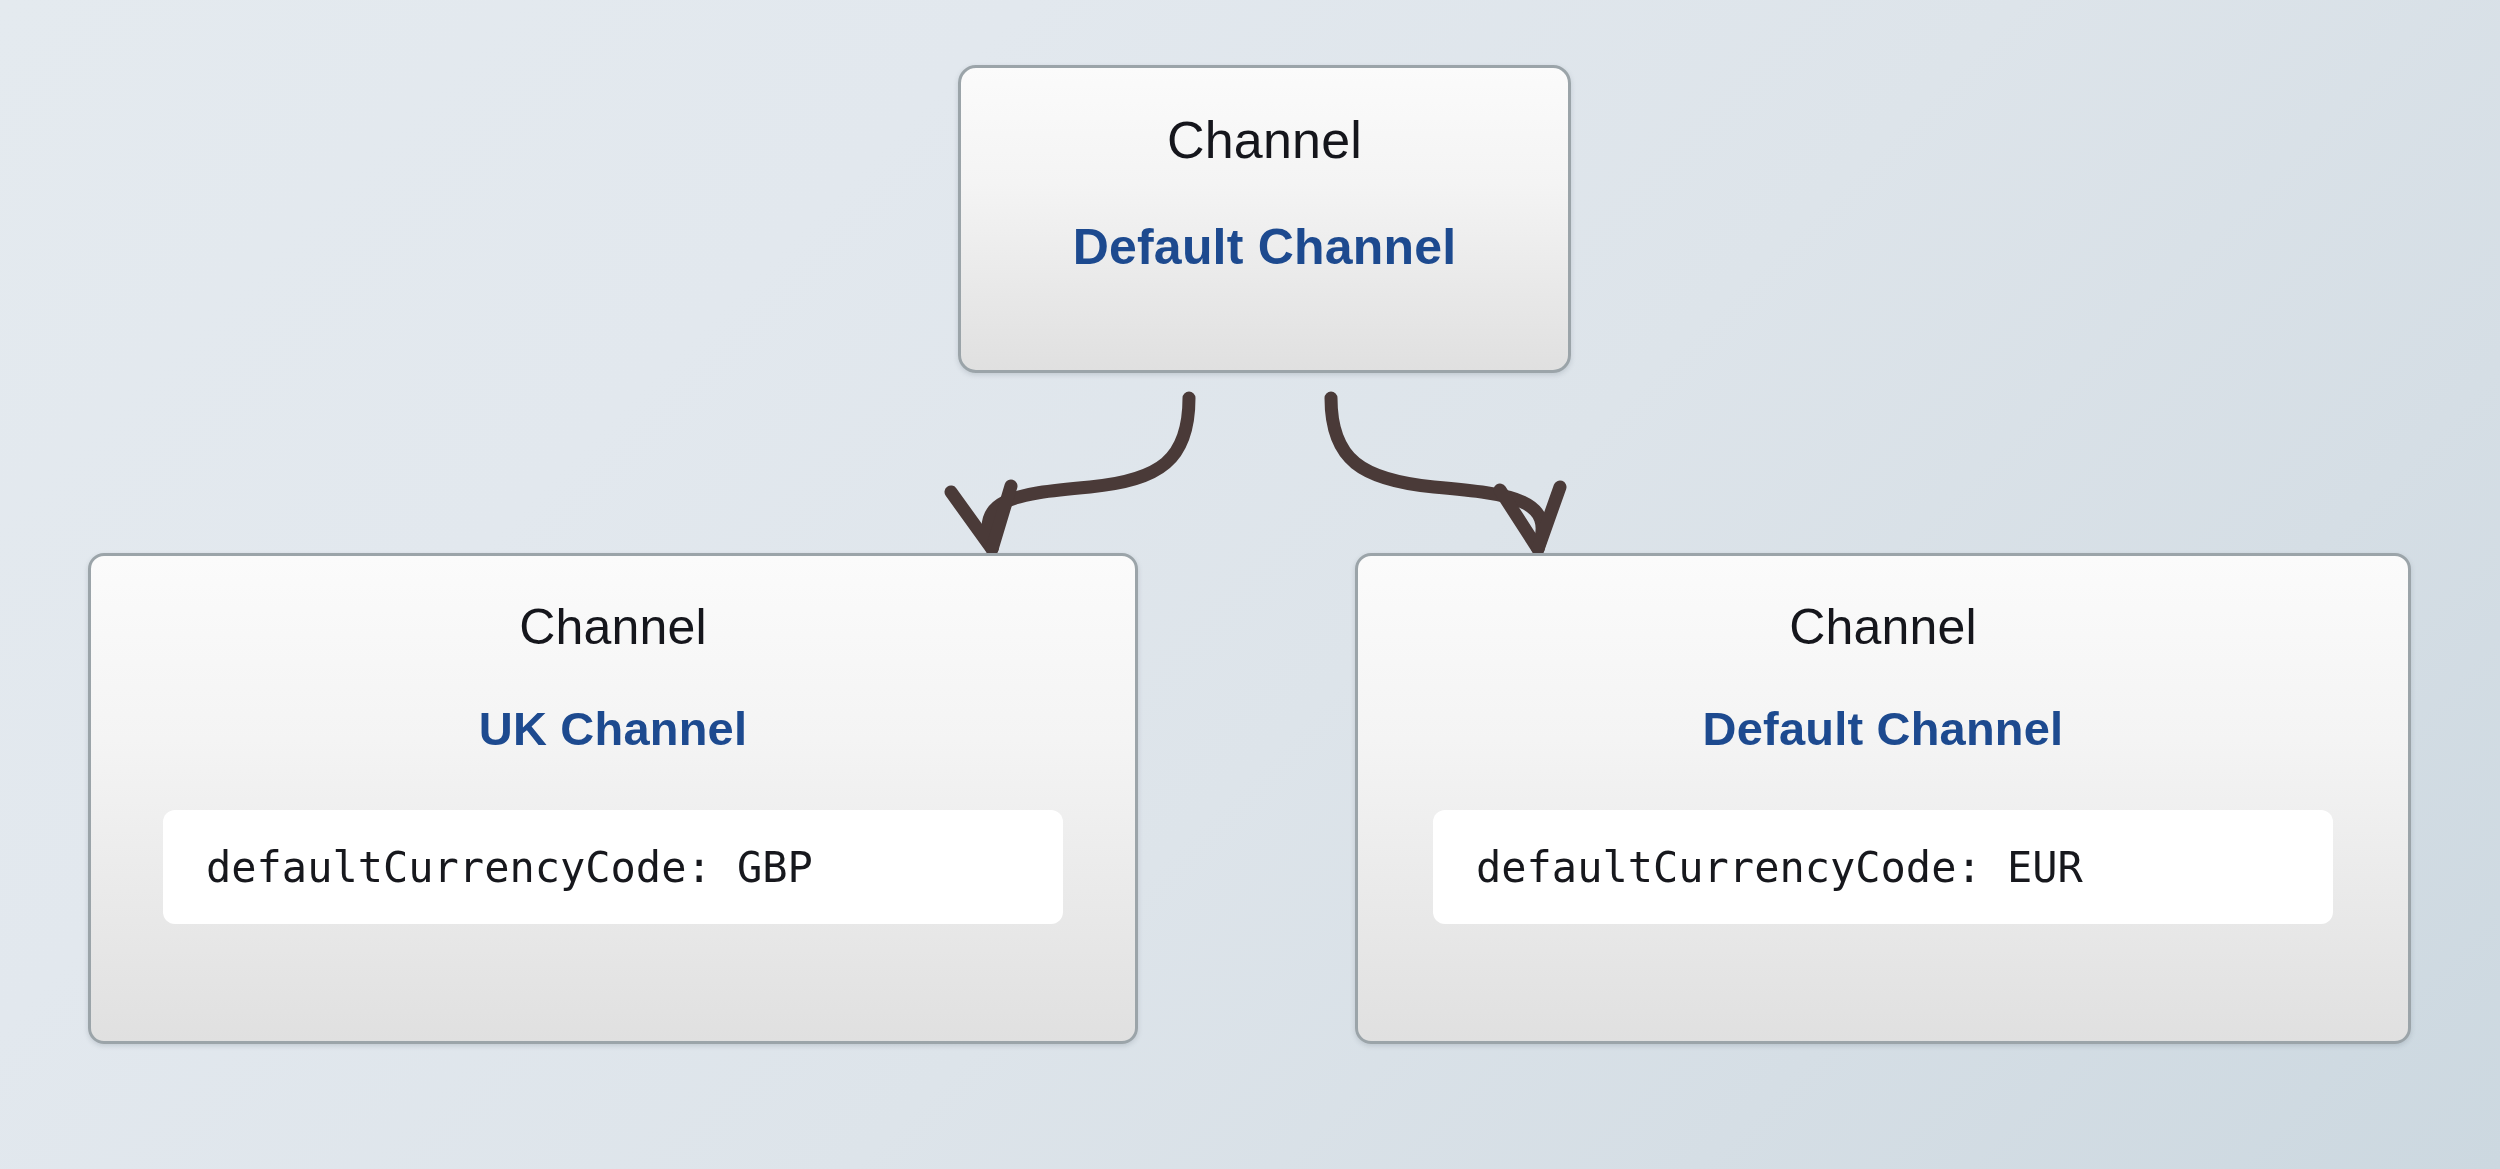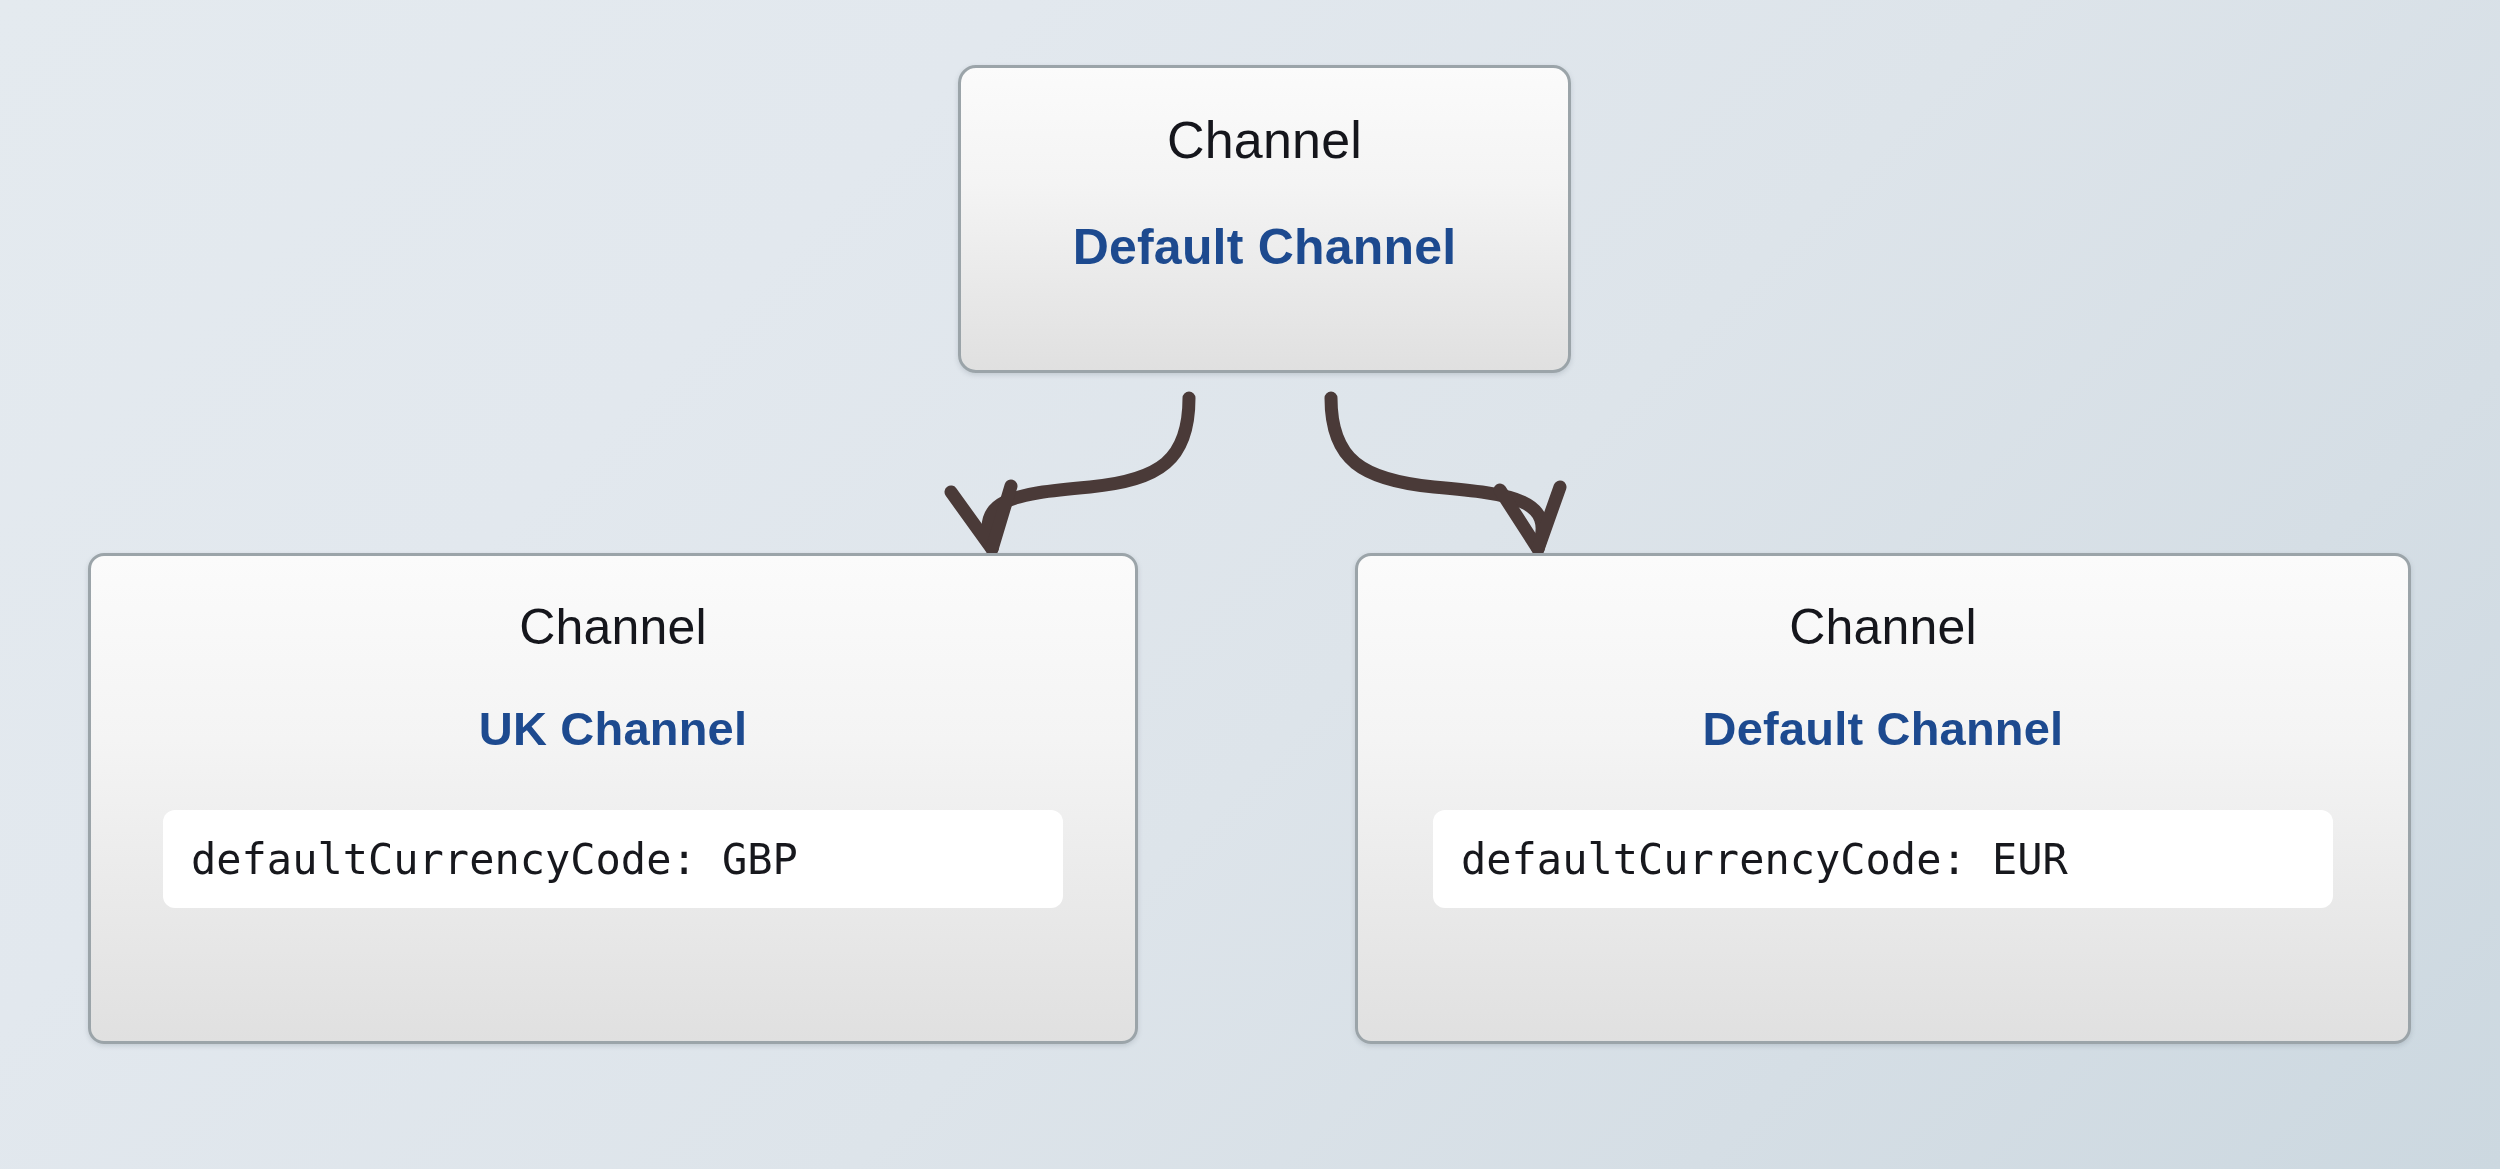--- a/index.html
+++ b/index.html
@@ -96,23 +96,23 @@
     padding-top: 42px;
   }
   #node-uk   { left: 88px;   width: 1050px; }
   #node-de   { left: 1355px; width: 1056px; }
 
   .node-child .node-type { font-size: 50px; line-height: 58px; }
   .node-child .node-name { font-size: 47px; line-height: 58px; margin-top: 44px; }
 
   .node-child .prop-pill {
     margin-top: 52px;
-    height: 98px;
+    height: 114px;
     font-size: 42px;
-    padding: 0 28px;
+    padding: 0 43px;
     text-align: center;
   }
   #node-uk .prop-pill { width: 900px; }
   #node-de .prop-pill { width: 900px; }
 </style>
 </head>
 <body>
 
 <div id="canvas">
 

